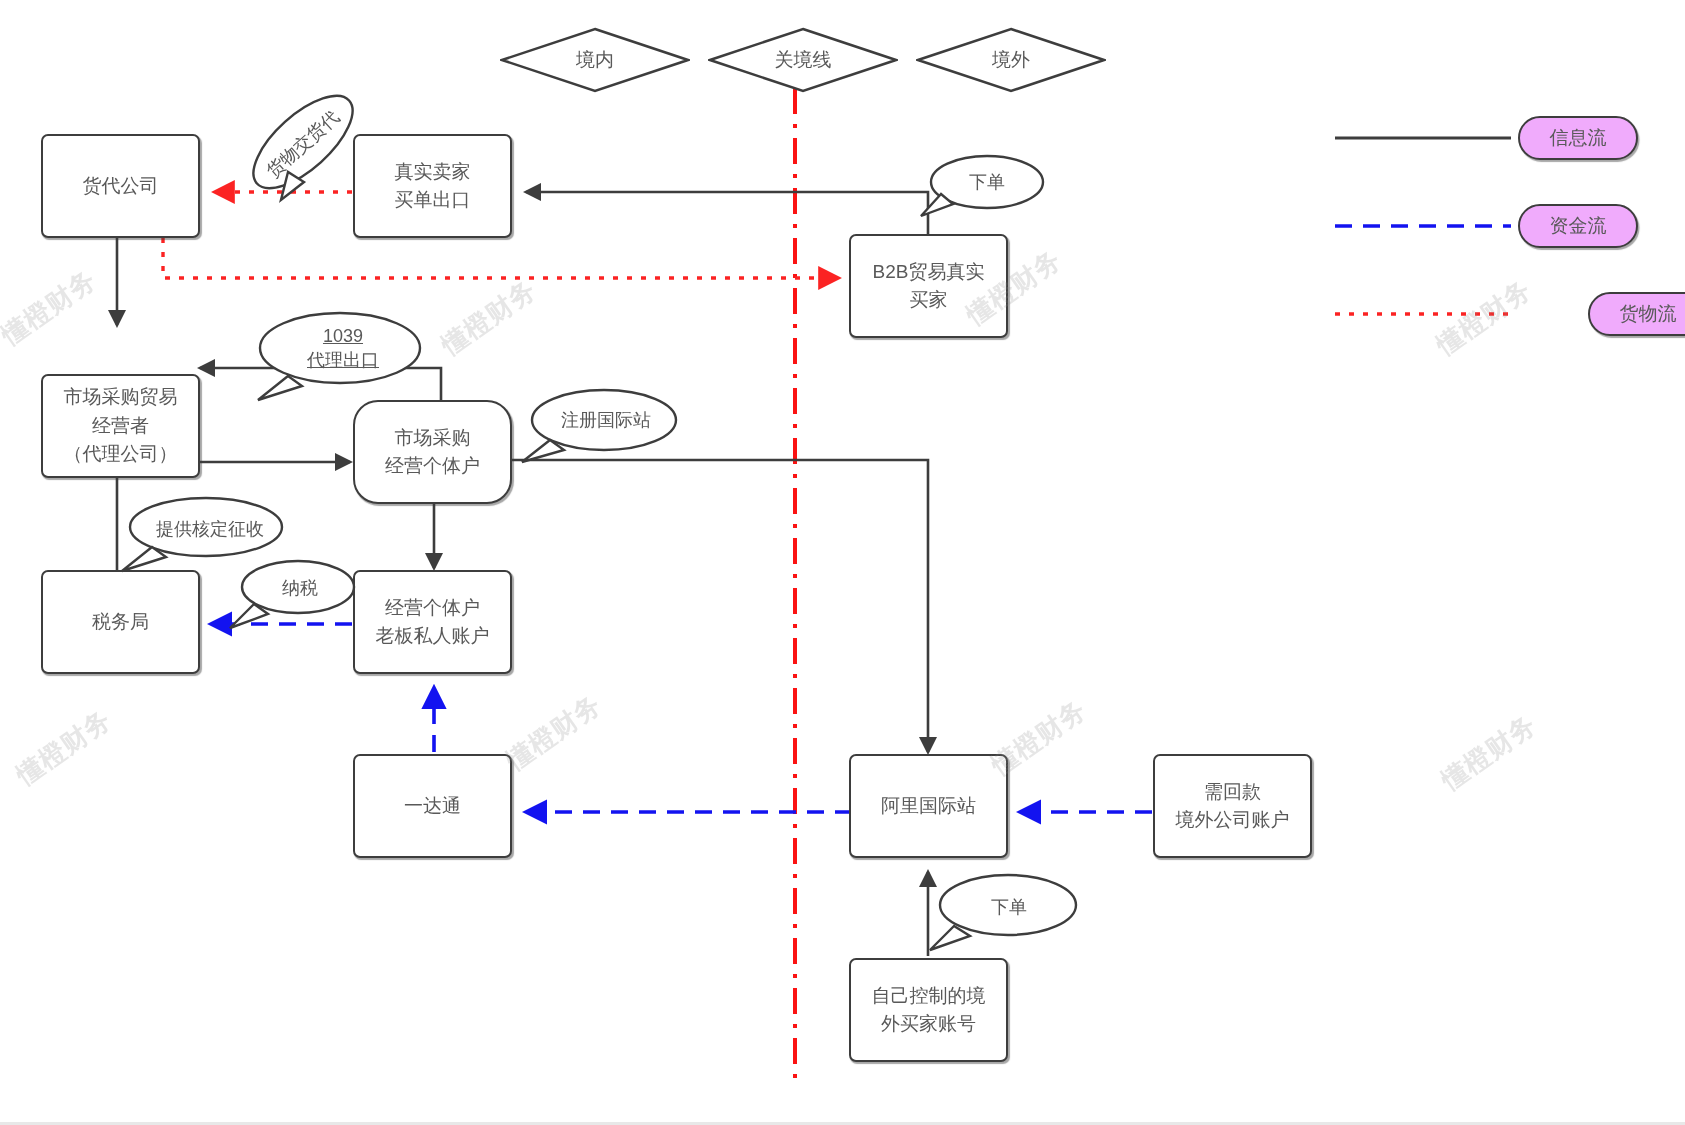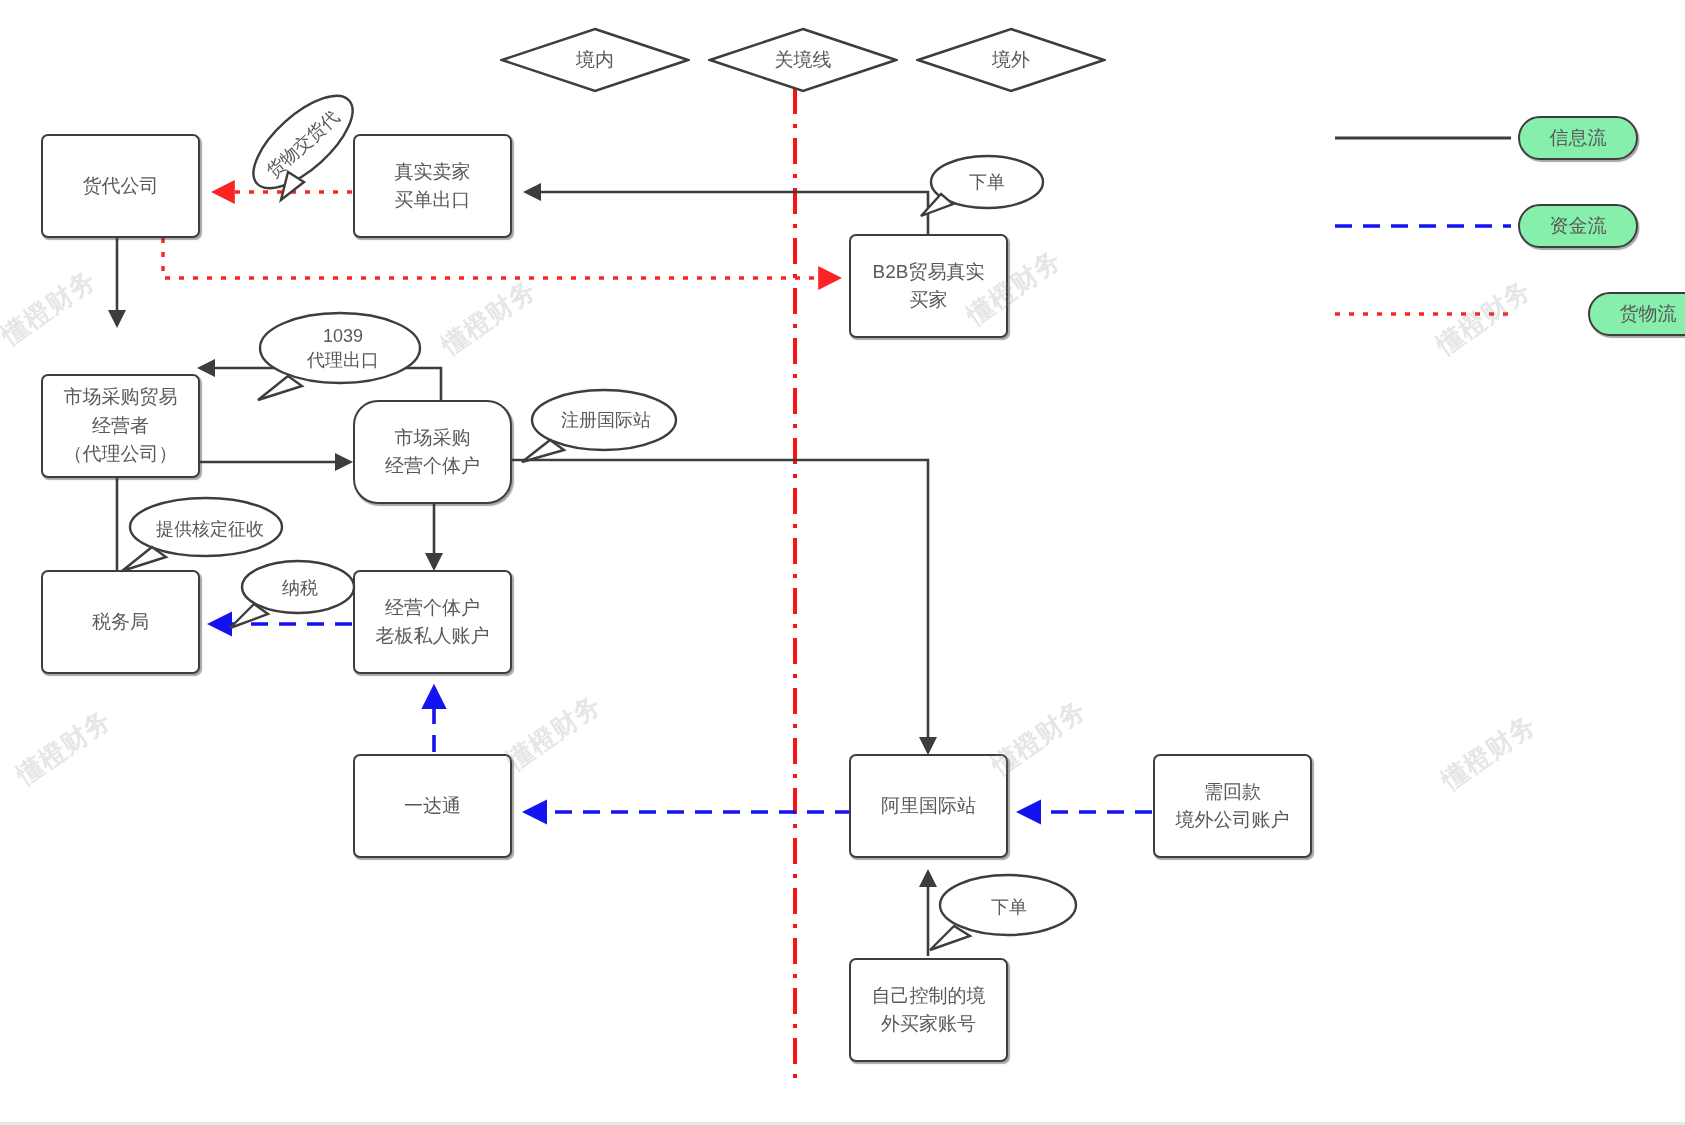--- a/index.html
+++ b/index.html
@@ -49,21 +49,21 @@
     text-align: center;
     color: #595959;
     font-size: 19px;
     line-height: 1.5;
     white-space: pre-line;
     z-index: 3;
   }
   .legend-chip {
     position: absolute;
     box-sizing: border-box;
-    background: #86efac;
+    background: #f0abfc;
     border: 2.2px solid #3d3d3d;
     border-radius: 22px;
     box-shadow: 1.5px 2px 1px rgba(60,60,60,0.45);
     display: flex;
     align-items: center;
     justify-content: center;
     color: #595959;
     font-size: 19px;
     z-index: 3;
   }
@@ -305,21 +305,21 @@
       <path d="M22,42 L2,64 L34,52 z" fill="#ffffff" stroke="#3d3d3d" stroke-width="2.4"></path>
     </svg>
     <span class="ctext" style="margin-left:10px; margin-top:-14px;">下单</span>
   </div>
 
   <div class="callout" style="left:250px; top:310px; width:174px; height:96px;">
     <svg viewBox="0 0 174 96" preserveAspectRatio="none">
       <ellipse cx="90" cy="38" rx="80" ry="35" fill="#ffffff" stroke="#3d3d3d" stroke-width="2.4"></ellipse>
       <path d="M38,66 L8,90 L52,76 z" fill="#ffffff" stroke="#3d3d3d" stroke-width="2.4"></path>
     </svg>
-    <span class="ctext" style="margin-left:12px; margin-top:-20px;">1039
+    <span class="ctext" style="margin-left:12px; margin-top:-20px;text-decoration:underline;">1039
 代理出口</span>
   </div>
 
   <div class="callout" style="left:520px; top:388px; width:160px; height:82px;">
     <svg viewBox="0 0 160 82" preserveAspectRatio="none">
       <ellipse cx="84" cy="32" rx="72" ry="30" fill="#ffffff" stroke="#3d3d3d" stroke-width="2.4"></ellipse>
       <path d="M30,52 L2,74 L44,62 z" fill="#ffffff" stroke="#3d3d3d" stroke-width="2.4"></path>
     </svg>
     <span class="ctext" style="margin-left:12px; margin-top:-18px;">注册国际站</span>
   </div>

